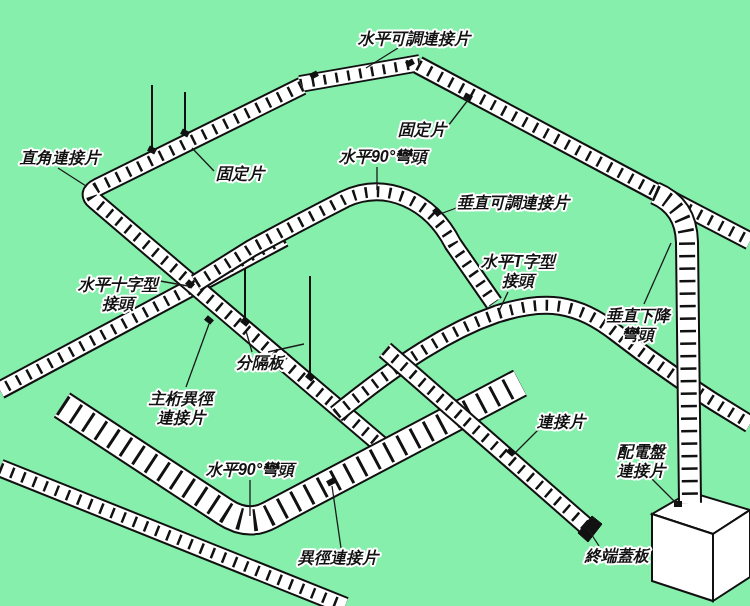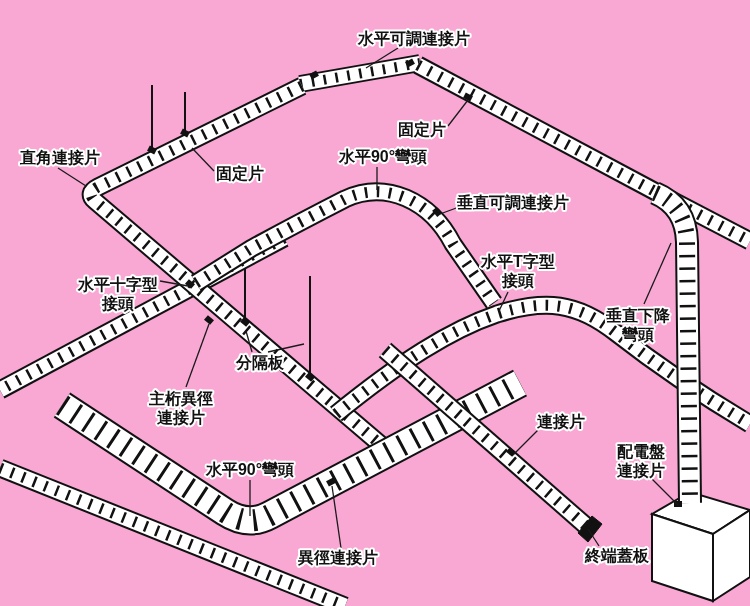--- a/index.html
+++ b/index.html
@@ -1,17 +1,17 @@
 <!DOCTYPE html>
 <html><head>
 <meta charset="utf-8">
 <style>
   html,body{margin:0;padding:0;background:#ffffff;}
-  .stage{position:relative;width:750px;height:606px;background:#f9a8d4;overflow:hidden;
-         font-family:"Liberation Sans","DejaVu Sans",sans-serif;}
+  .stage{position:relative;width:750px;height:606px;background:#86efac;overflow:hidden;
+         font-family:"Liberation Sans","DejaVu Sans",sans-serif;font-style:italic;}
   svg{display:block;}
   text.lbl{font-family:"Liberation Sans","DejaVu Sans",sans-serif;
            font-size:16px;font-weight:700;fill:#111;
            paint-order:stroke;stroke:#ffffff;stroke-width:4px;stroke-linejoin:round;}
 </style>
 </head>
 <body>
 
 <div class="stage">
   <svg id="diagram" width="750" height="606" viewBox="0 0 750 606">

